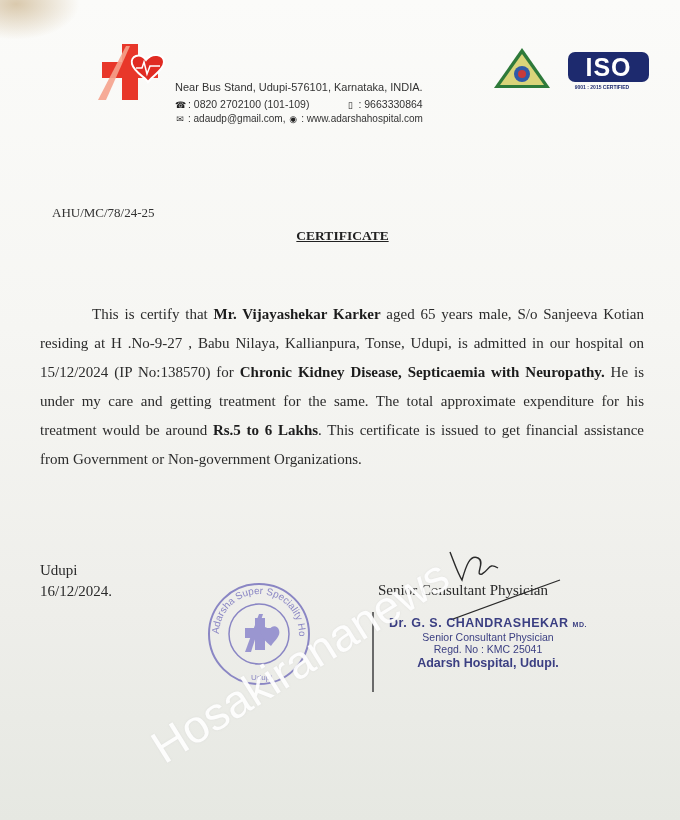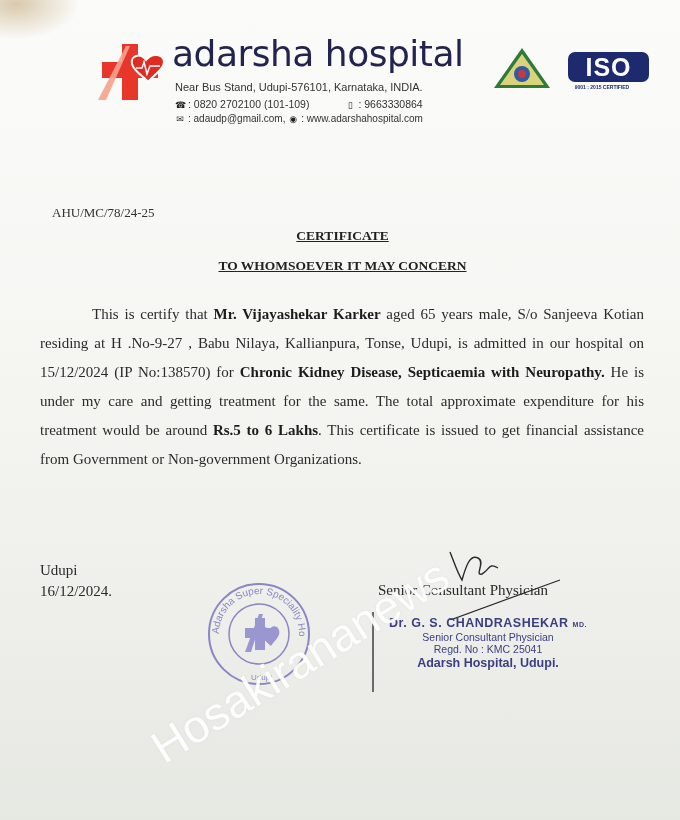--- a/index.html
+++ b/index.html
@@ -85,42 +85,40 @@
 <div class="page">
   <div class="corner-shadow"></div>
 
   <svg class="logo-mark" viewBox="0 0 70 60">
     <rect x="26" y="2" width="16" height="56" fill="#e8372a"></rect>
     <rect x="6" y="20" width="56" height="16" fill="#e8372a"></rect>
     <path d="M2 58 L30 4 L34 4 L10 58 Z" fill="#f5a28c" opacity="0.9"></path>
     <path d="M50 18 C44 10 34 14 36 22 C38 30 50 36 52 40 C56 34 68 28 68 20 C68 12 56 10 50 18 Z" fill="#e02b22" stroke="#fff" stroke-width="2"></path>
     <polyline points="40,26 46,26 48,20 51,32 54,24 64,24" fill="none" stroke="#fff" stroke-width="1.5"></polyline>
   </svg>
-  <div class="brand-name">adarsha hospital</div>
   <div class="addr addr-1">Near Bus Stand, Udupi-576101, Karnataka, INDIA.</div>
   <div class="addr addr-2">
     <span class="ic">☎</span><span>: 0820 2702100 (101-109)</span><span class="mobile"><span class="ic">▯</span><span>: 9663330864</span></span>
   </div>
   <div class="addr addr-3">
     <span class="ic">✉</span><span>: adaudp@gmail.com,</span>
     <span class="ic">◉</span><span>: www.adarshahospital.com</span>
   </div>
 
   <svg class="cert-tri" viewBox="0 0 60 44">
     <polygon points="30,2 58,42 2,42" fill="#2e7a3a"></polygon>
     <polygon points="30,8 52,39 8,39" fill="#d9d47a"></polygon>
     <circle cx="30" cy="28" r="8" fill="#2f5aa8"></circle>
     <circle cx="30" cy="28" r="4" fill="#c83a3a"></circle>
   </svg>
   <div class="iso-box">ISO</div>
   <div class="iso-sub">9001 : 2015 CERTIFIED</div>
 
   <div class="ref">AHU/MC/78/24-25</div>
   <div class="title title-1">CERTIFICATE</div>
-  <div class="title title-2">TO WHOMSOEVER IT MAY CONCERN</div>
 
   <div class="para"><span>This is certify that </span><b>Mr. Vijayashekar  Karker</b><span> aged 65 years male, S/o Sanjeeva Kotian residing at H .No-9-27 , Babu Nilaya, Kallianpura, Tonse, Udupi, is admitted in our hospital on 15/12/2024 (IP No:138570) for </span><b>Chronic Kidney Disease, Septicaemia with Neuropathy.</b><span> He is under my care and getting treatment for the same. The total approximate expenditure for his treatment would be around </span><b>Rs.5 to 6 Lakhs</b><span>. This certificate is issued to get financial assistance from Government or Non-government Organizations.</span></div>
 
   <div class="place">
     <div>Udupi</div>
     <div>16/12/2024.</div>
   </div>
 
   <svg class="signature" viewBox="0 0 240 80">
     <path d="M80 12 C84 22 88 34 92 40 C96 26 100 14 108 18 C116 22 104 36 112 34 C120 30 118 22 128 28" fill="none" stroke="#2a2a2a" stroke-width="1.4"></path>

